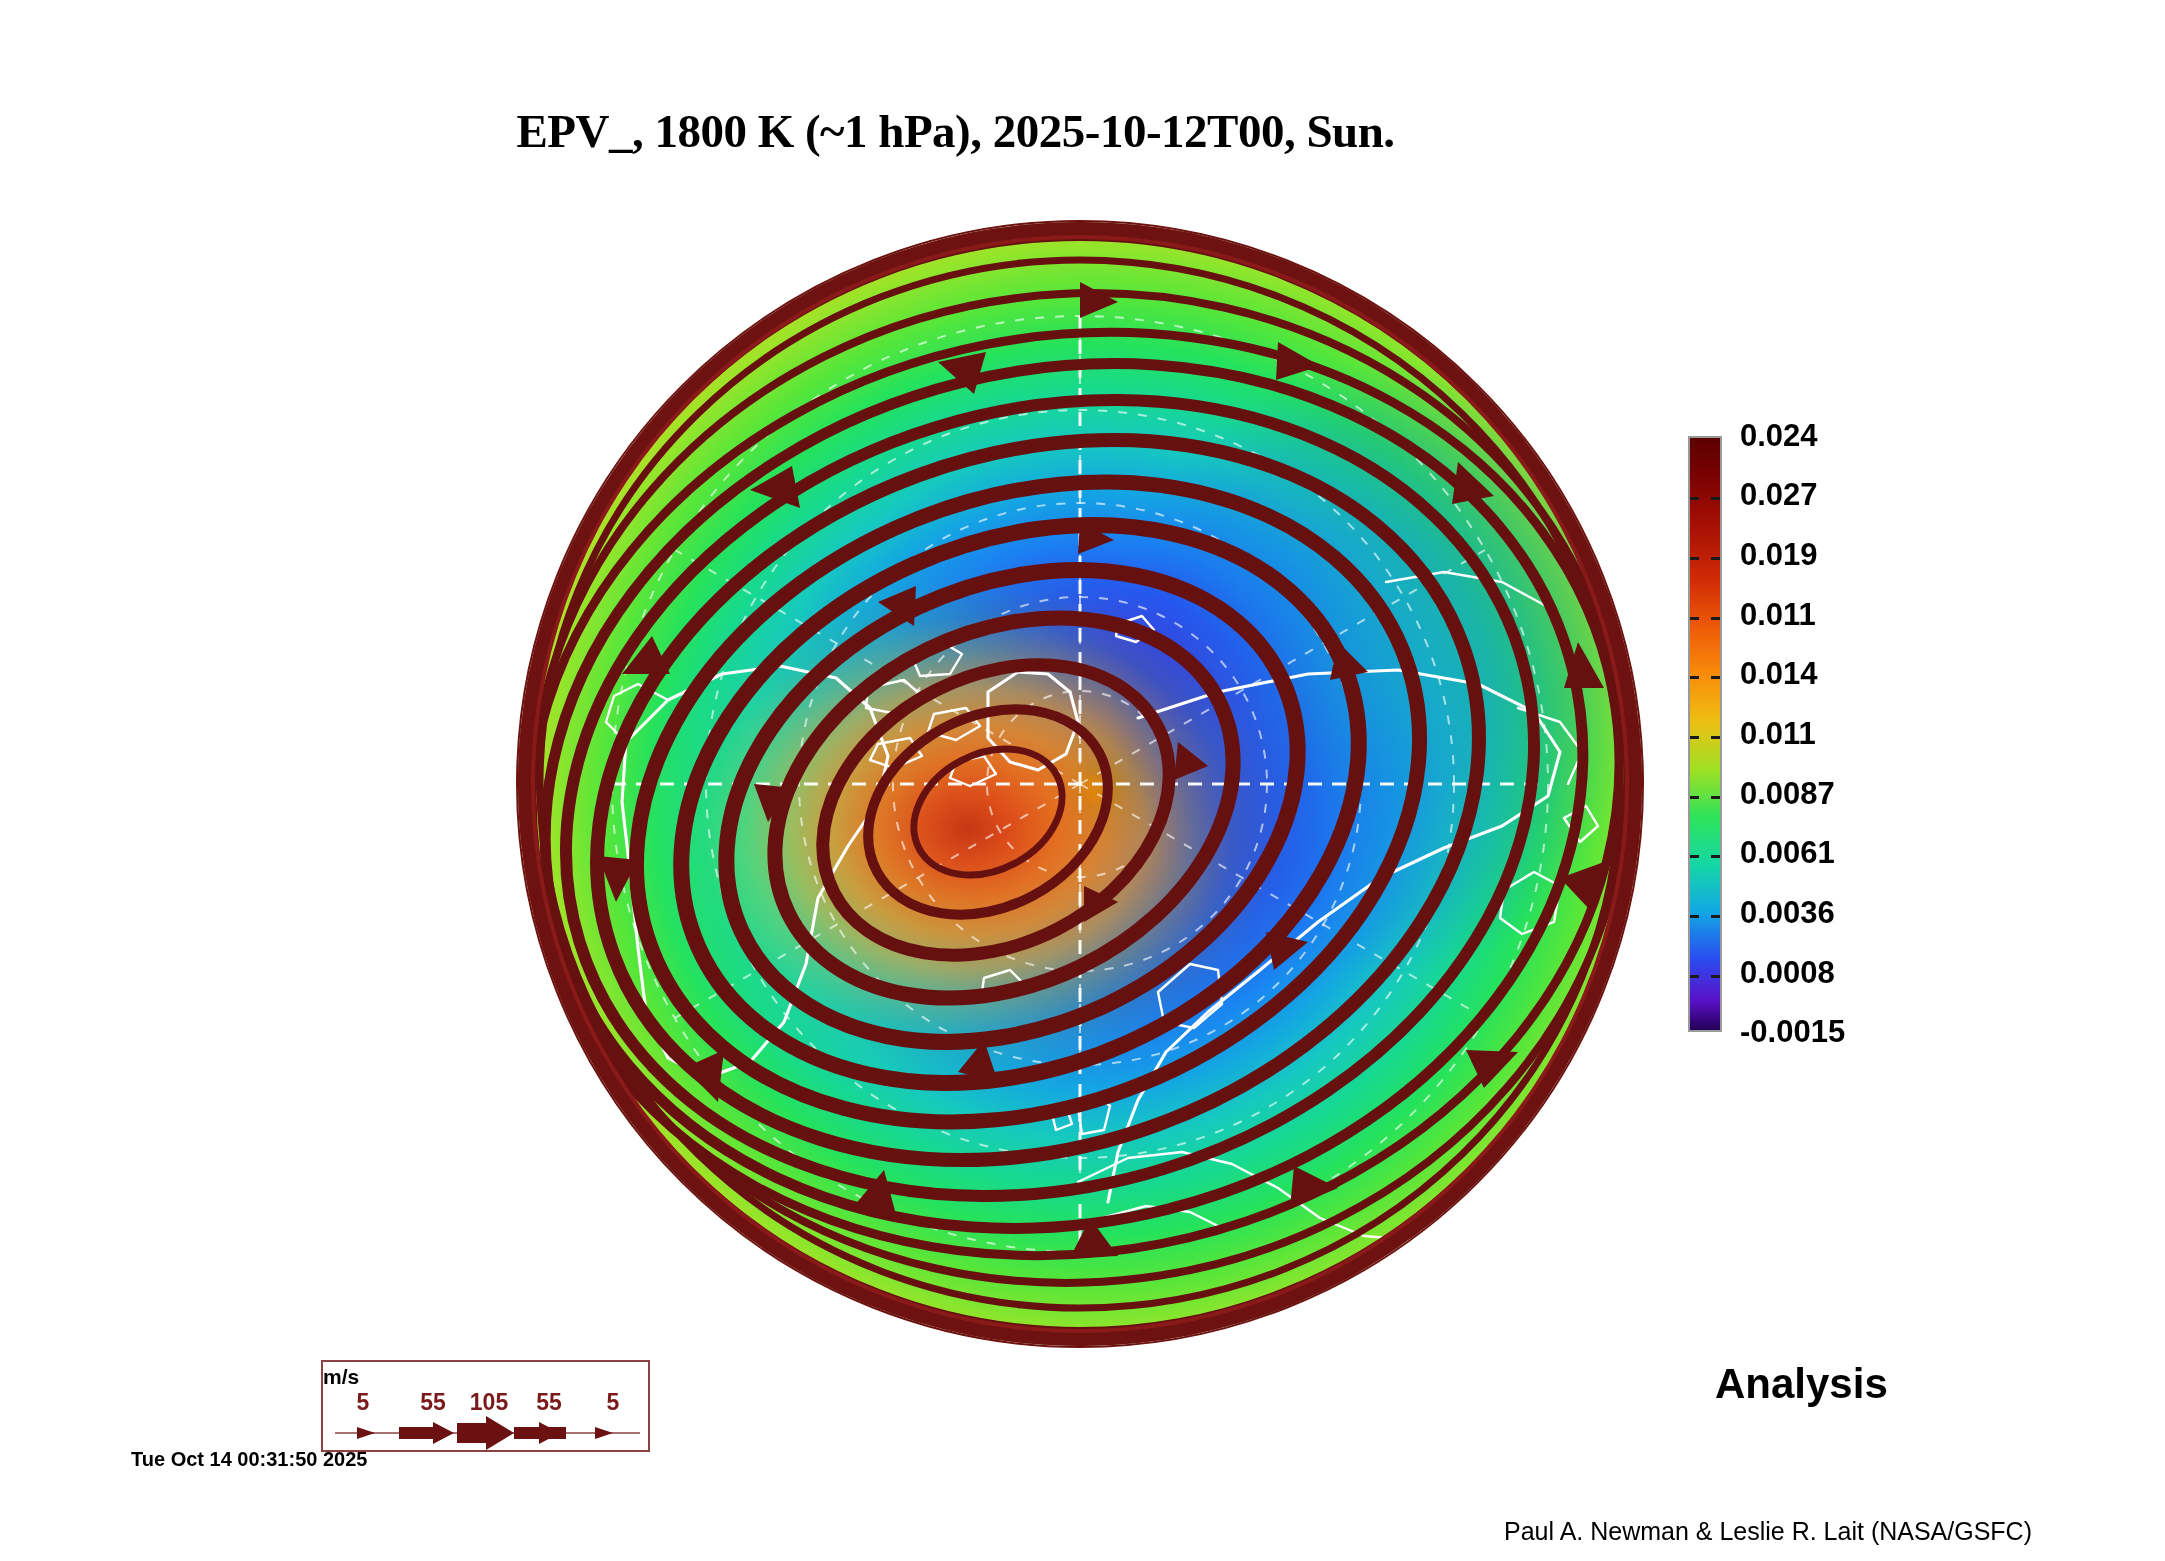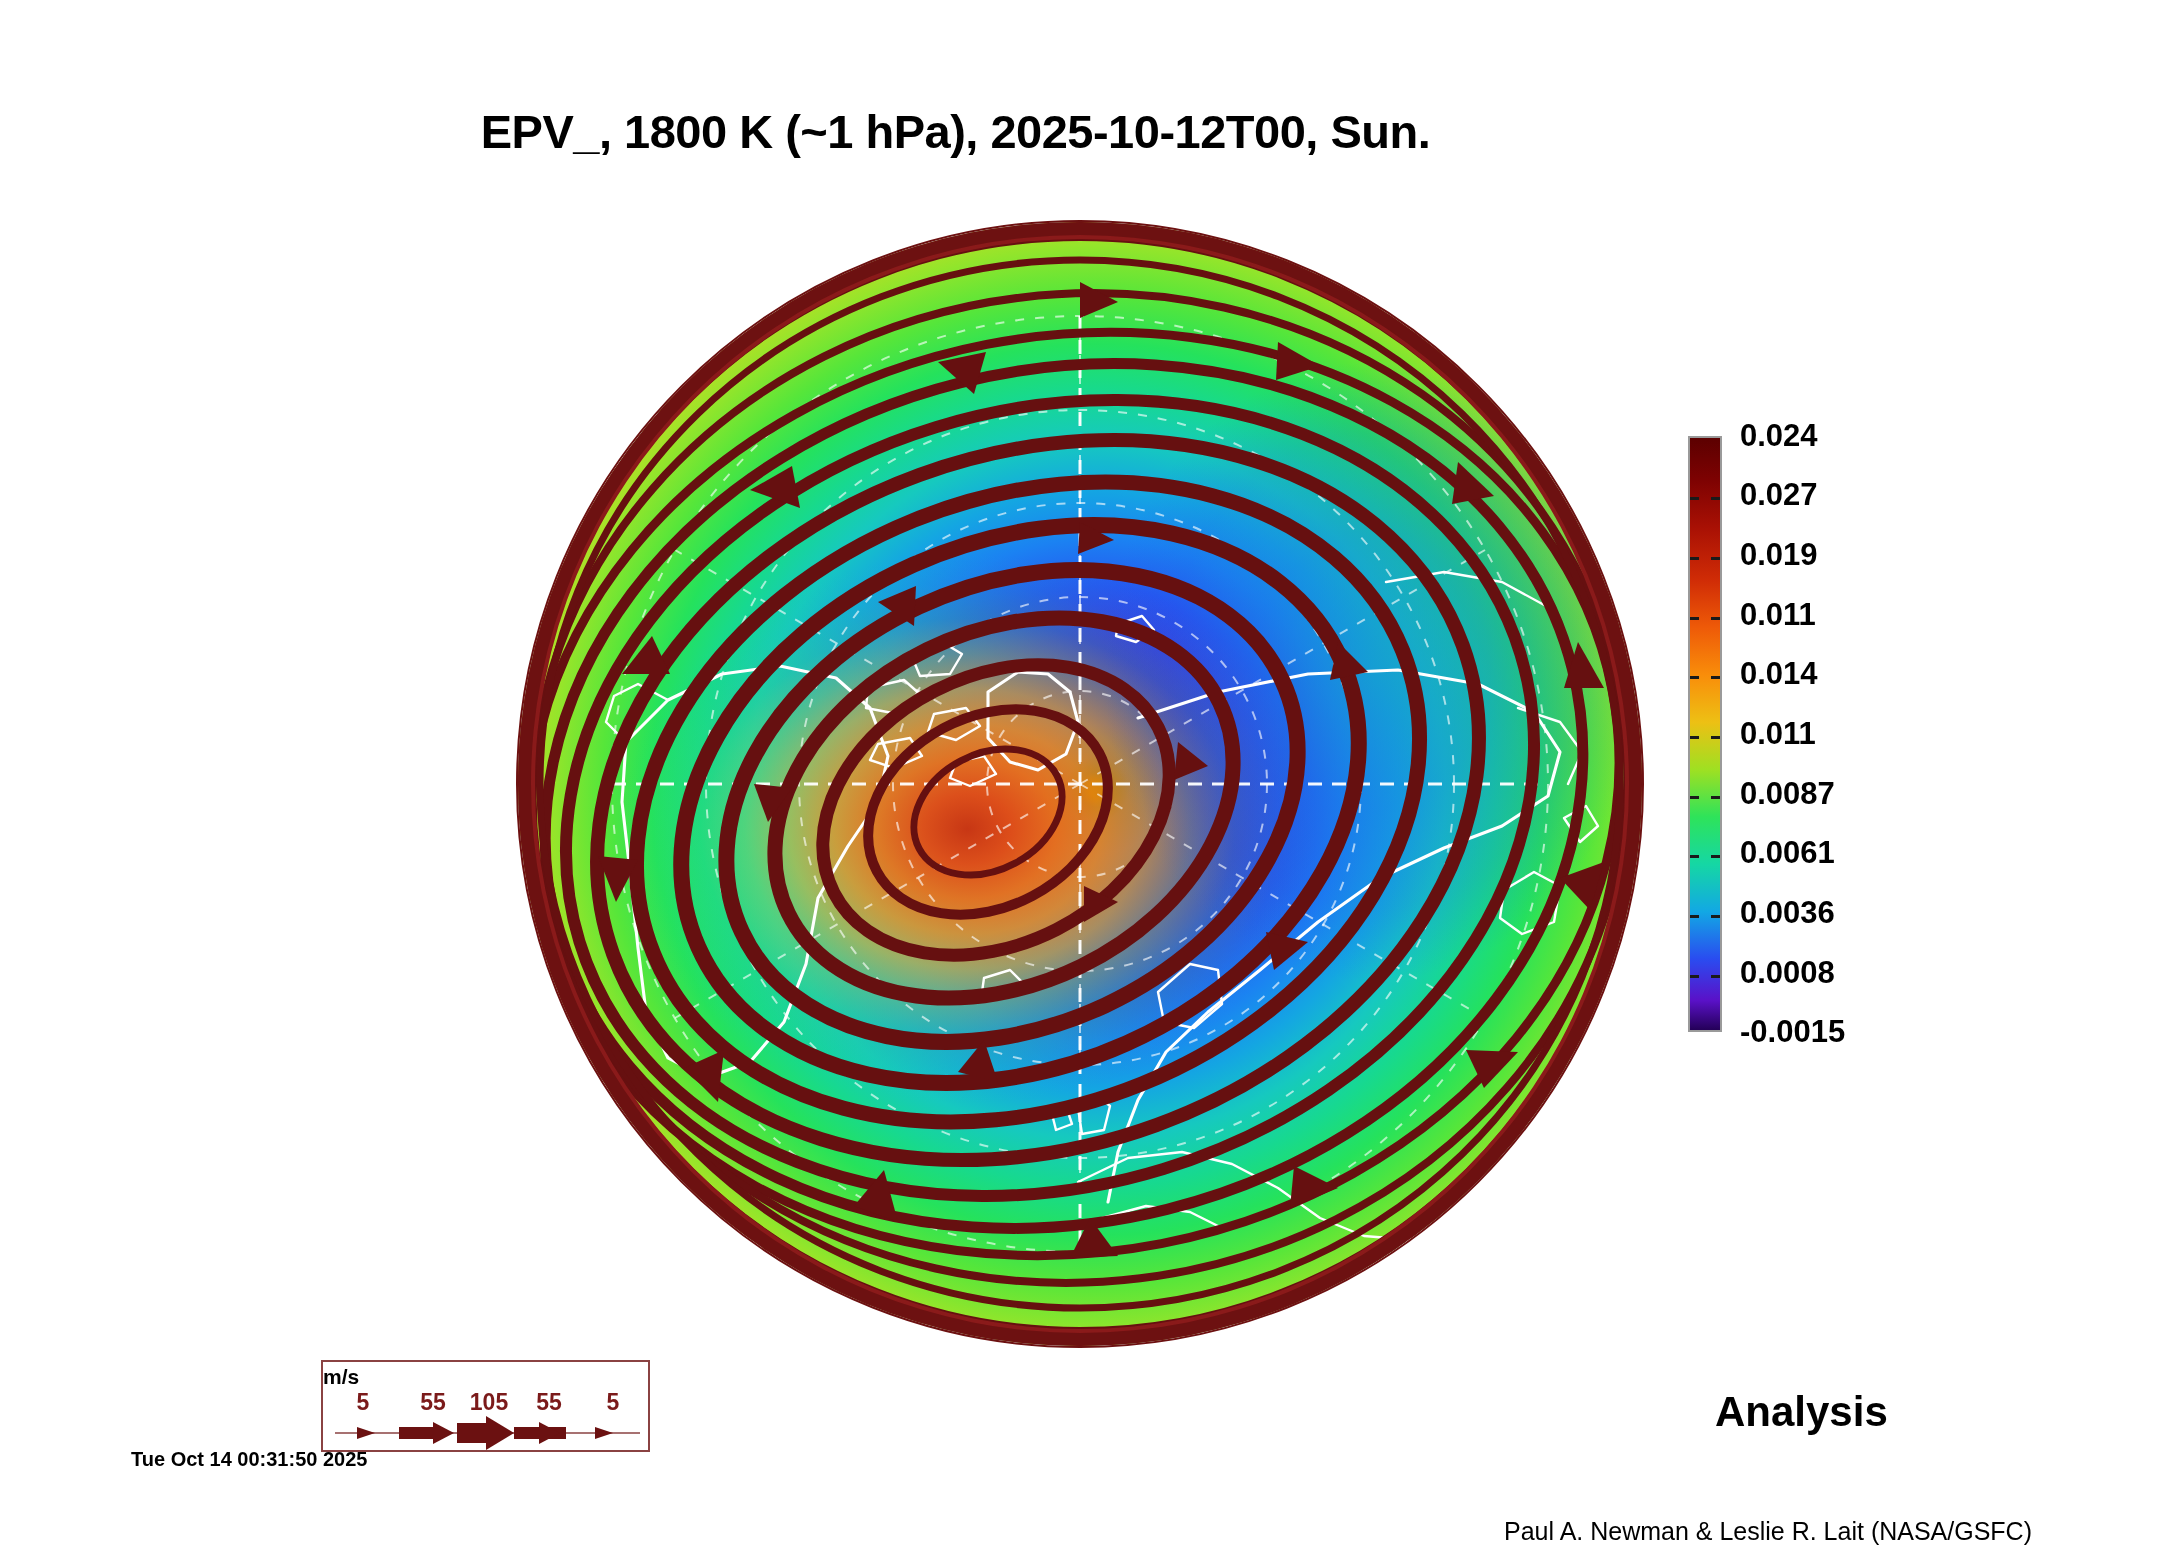--- a/index.html
+++ b/index.html
@@ -3,21 +3,21 @@
 <meta charset="utf-8">
 <style>
   html,body{margin:0;padding:0;background:#ffffff;}
   body{width:2165px;height:1561px;position:relative;overflow:hidden;
        font-family:"Liberation Sans",sans-serif;color:#000;}
 
   
   #title{
     position:absolute;left:0;top:104px;width:1911px;text-align:center;
     font-size:47px;font-weight:bold;letter-spacing:-0.5px;color:#000;
-    font-family:Liberation Sans, sans-serif;
+    font-family:Liberation Serif, serif;
   }
 
   
   #map-wrap{position:absolute;left:518px;top:222px;width:1124px;height:1124px;}
   #map-disc{
     position:absolute;inset:0;border-radius:50%;overflow:hidden;
     background:#2a0606;
   }
   
   .field{
@@ -144,21 +144,20 @@
     transform:translateX(-50%);
   }
   #wl-svg{position:absolute;left:0;top:52px;width:329px;height:38px;}
   .wl-shaft{stroke:#8a4242;stroke-width:1.6;}
   .wl-arrow{fill:#6b1111;}
 
   
   #analysis{
     position:absolute;left:1715px;top:1360px;font-size:42px;font-weight:bold;
     color:#000;
-    margin-top:28px;
   }
   #timestamp{
     position:absolute;left:131px;top:1448px;font-size:20px;font-weight:bold;
     color:#000;
   }
   #credit{
     position:absolute;right:133px;top:1517px;font-size:25px;font-weight:normal;
     color:#000;white-space:nowrap;
   }
 </style>

